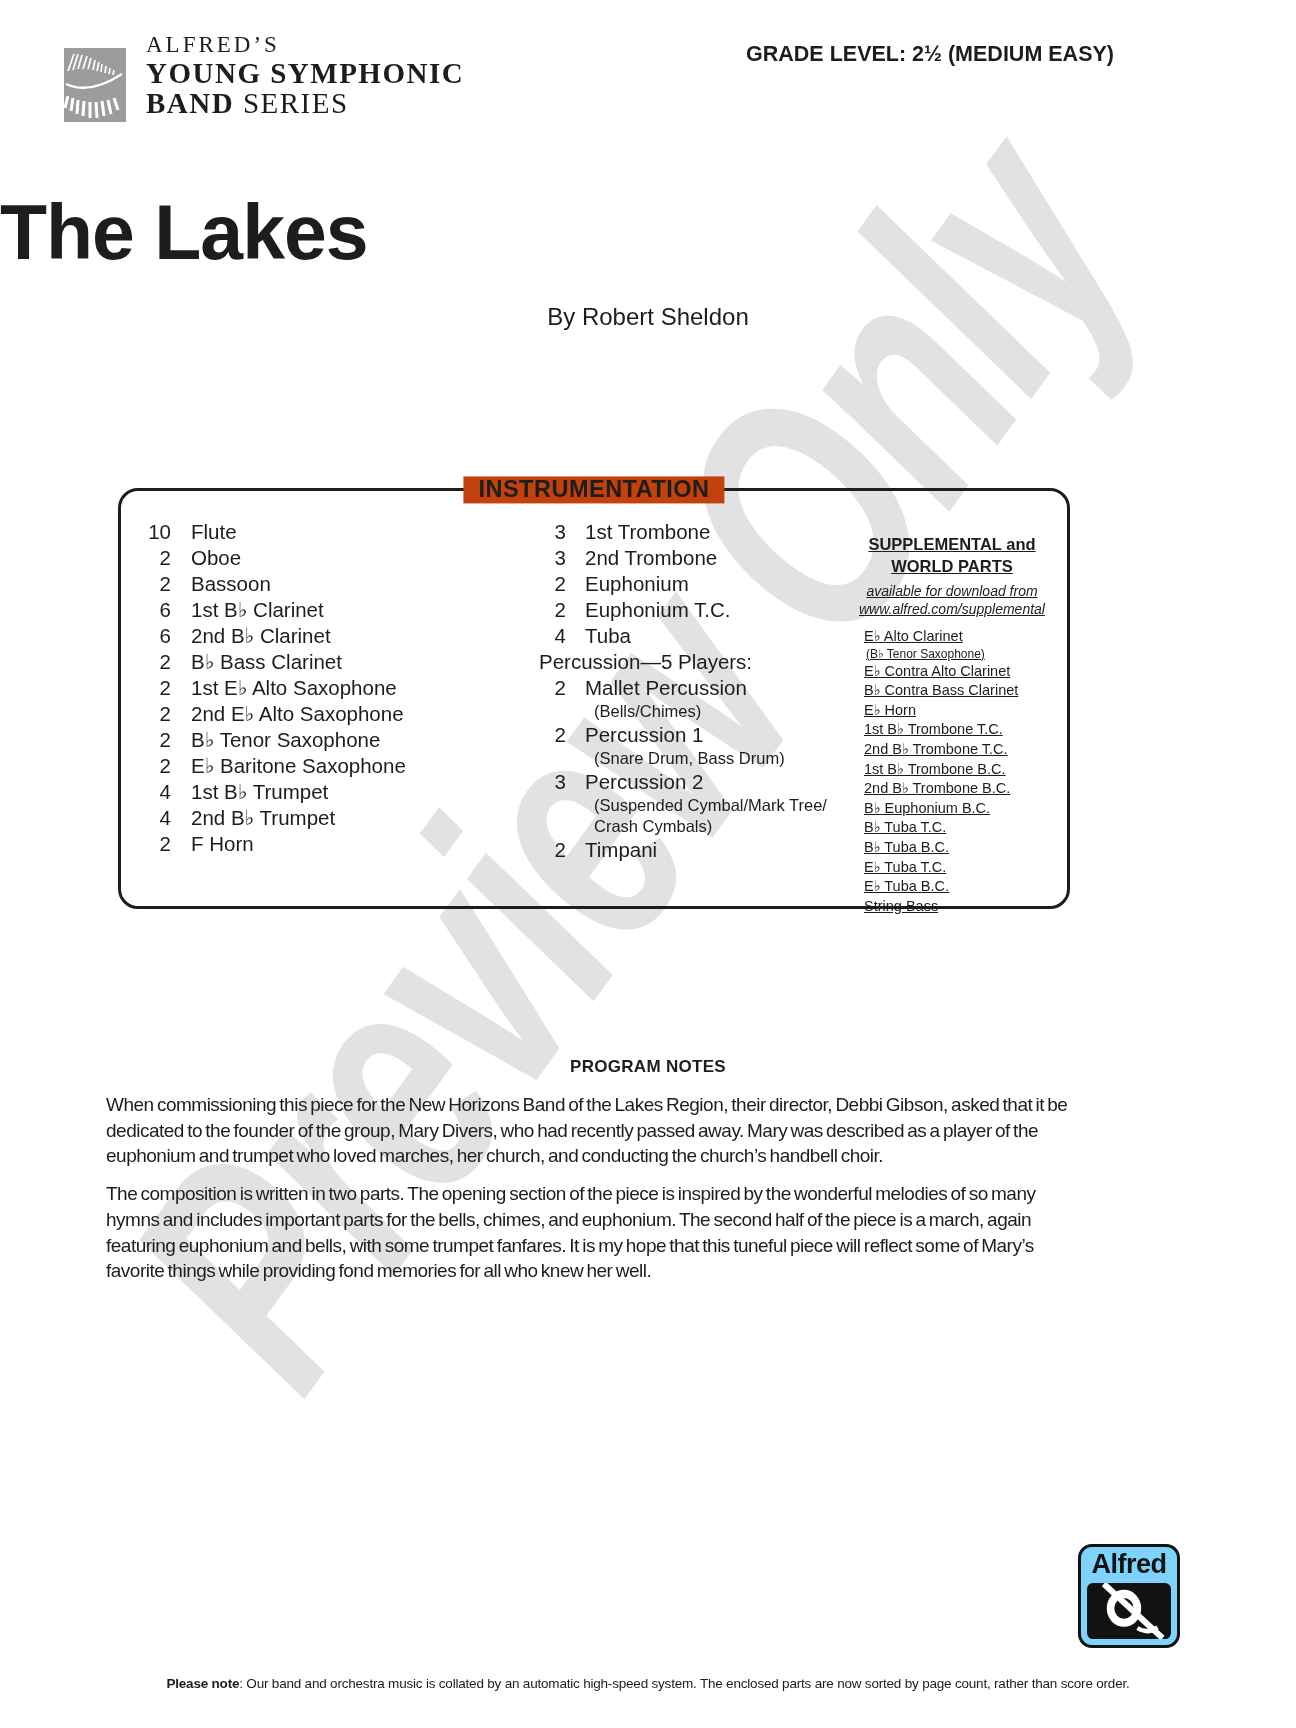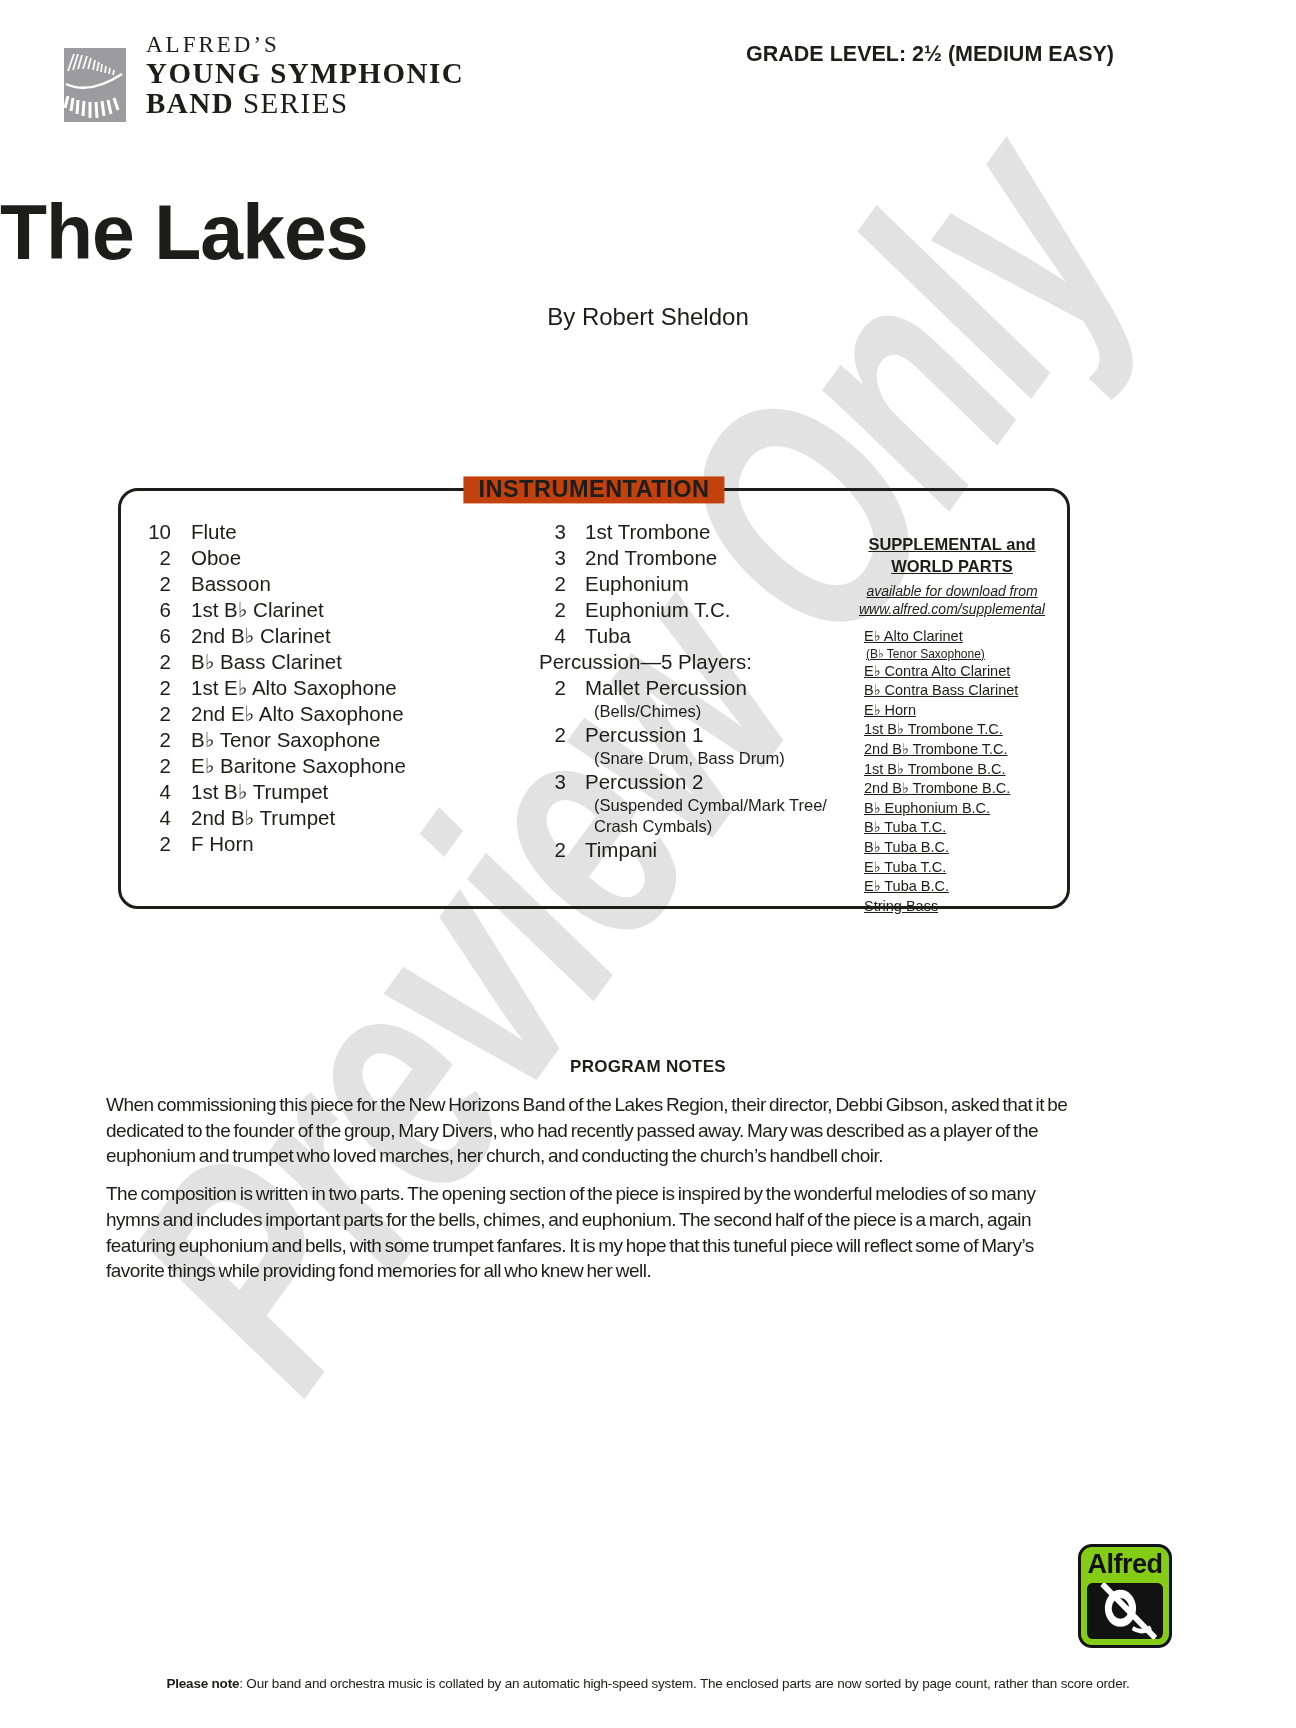--- a/index.html
+++ b/index.html
@@ -51,22 +51,22 @@
   .sitem{font-size:14.5px;line-height:19.6px;margin-left:16px;white-space:nowrap;}
   .ssub{font-size:12px;line-height:15px;margin-left:18px;white-space:nowrap;}
 
   
   .notes-head{position:absolute;left:0;top:1057px;width:100%;margin:0;text-align:center;
     font-size:17px;font-weight:700;letter-spacing:.3px;}
   .notes-body{position:absolute;left:106px;top:1092px;width:968px;}
   .npara{margin:0 0 12px 0;font-size:19px;line-height:25.7px;letter-spacing:-0.5px;word-spacing:-1.5px;}
 
   
-  .alfred-logo{position:absolute;left:1078px;top:1544px;width:94px;height:104px;
-    border:3.5px solid #121212;border-radius:14px;background:#84cc16;box-sizing:border-box;}
+  .alfred-logo{position:absolute;left:1078px;top:1544px;width:102px;height:104px;
+    border:3.5px solid #121212;border-radius:14px;background:#7dd3fc;box-sizing:border-box;}
   .alfred-word{text-align:center;font-size:27px;font-weight:700;letter-spacing:-0.5px;
     line-height:34px;color:#121212;}
   .alfred-clef{position:absolute;left:6px;right:6px;bottom:6px;height:56px;}
   .foot-note{position:absolute;left:0;top:1676px;width:100%;text-align:center;font-size:13.5px;
     letter-spacing:-0.2px;}
   .foot-note .b{font-weight:700;}
 </style>
 </head>
 <body>
 

